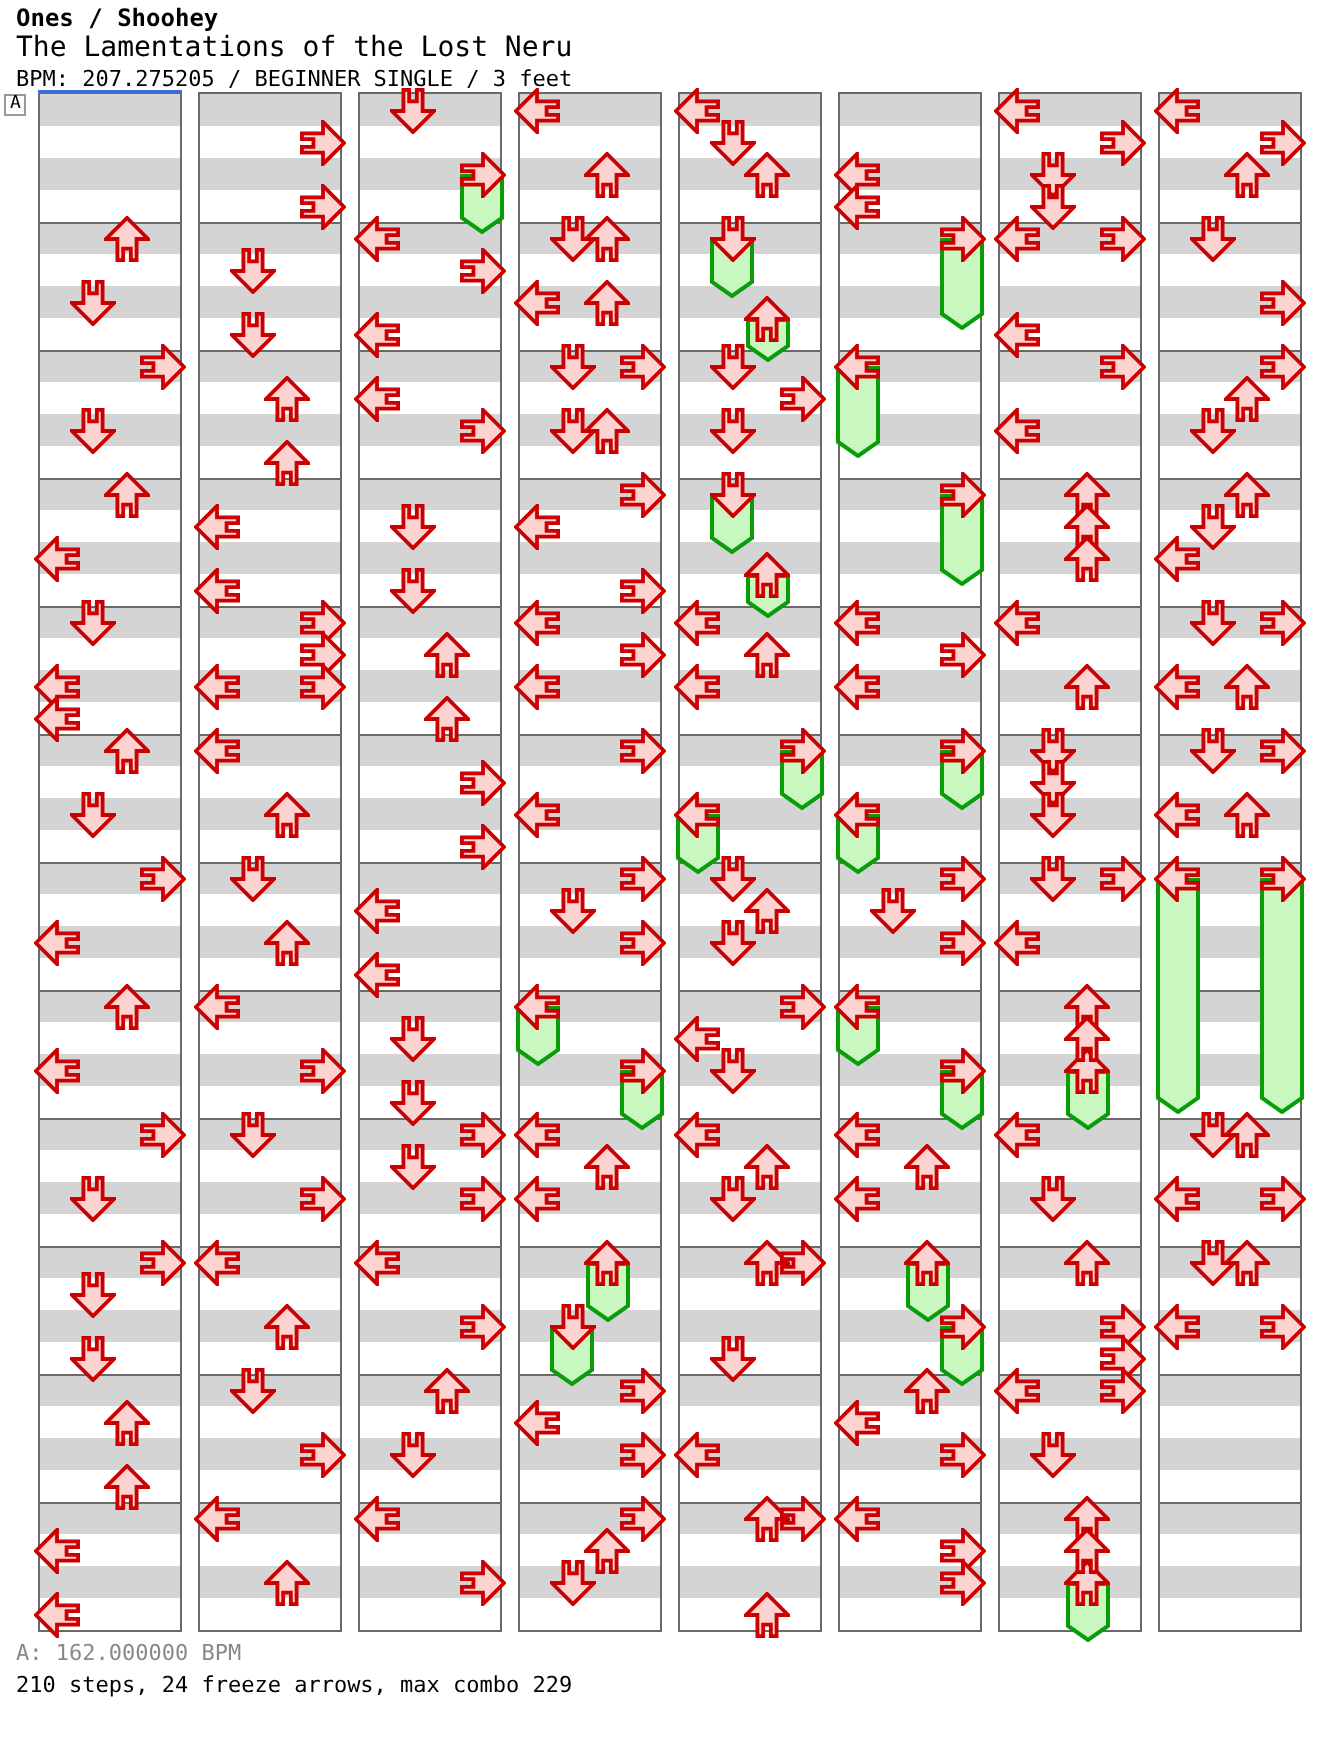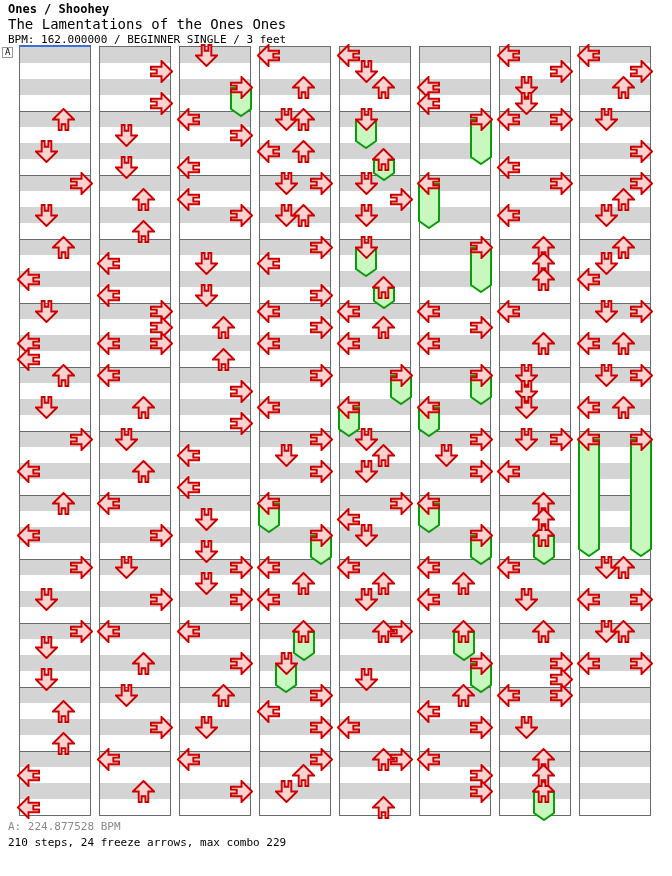--- a/index.html
+++ b/index.html
@@ -17,22 +17,22 @@
   .note{position:absolute;width:23px;height:23px;z-index:5;}
   .note svg{display:block;}
   .frz{position:absolute;z-index:4;}
   .ftr-bpm{position:absolute;left:8px;top:820px;font-size:11px;color:#888;white-space:pre;}
   .ftr-stats{position:absolute;left:8px;top:836px;font-size:11px;color:#000;white-space:pre;}
 </style>
 </head>
 <body>
 
 <div class="hdr-artist">Ones / Shoohey</div>
-<div class="hdr-title">The Lamentations of the Ones Ones</div>
-<div class="hdr-bpm">BPM: 162.000000 / BEGINNER SINGLE / 3 feet</div>
+<div class="hdr-title">The Lamentations of the Lost Neru</div>
+<div class="hdr-bpm">BPM: 207.275205 / BEGINNER SINGLE / 3 feet</div>
 
 <div class="marker-a">A</div>
 <div class="bpm-line"></div>
 
 <div class="chart" id="chart">
     <div class="col" style="left: 19px;">
       <div class="stripe gray" style="top: 0px;"></div>
       <div class="stripe" style="top: 16px;"></div>
       <div class="stripe gray" style="top: 32px;"></div>
       <div class="stripe" style="top: 48px;"></div>
@@ -1736,14 +1736,14 @@
         </svg>
       </div>
       <div class="note" style="left: 49.75px; top: 604.5px;">
         <svg width="23" height="23" viewBox="0 0 24 24" xmlns="http://www.w3.org/2000/svg">
           <path d="M12 1 L23 12 L17 12 L17 23 L14 23 L14 17 L10 17 L10 23 L7 23 L7 12 L1 12 Z" fill="#ffd2d2" stroke="#cc0000" stroke-width="2" stroke-linejoin="miter" transform="rotate(90 12 12)"></path>
         </svg>
       </div>
     </div>
   </div>
 
-<div class="ftr-bpm">A: 224.877528 BPM</div>
+<div class="ftr-bpm">A: 162.000000 BPM</div>
 <div class="ftr-stats">210 steps, 24 freeze arrows, max combo 229</div>
 
 </body></html>

